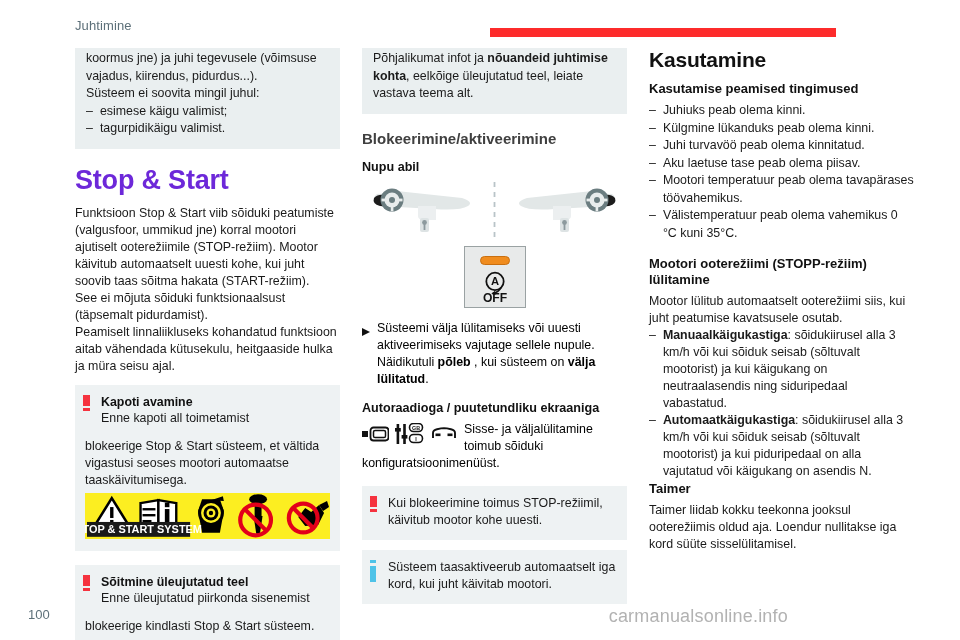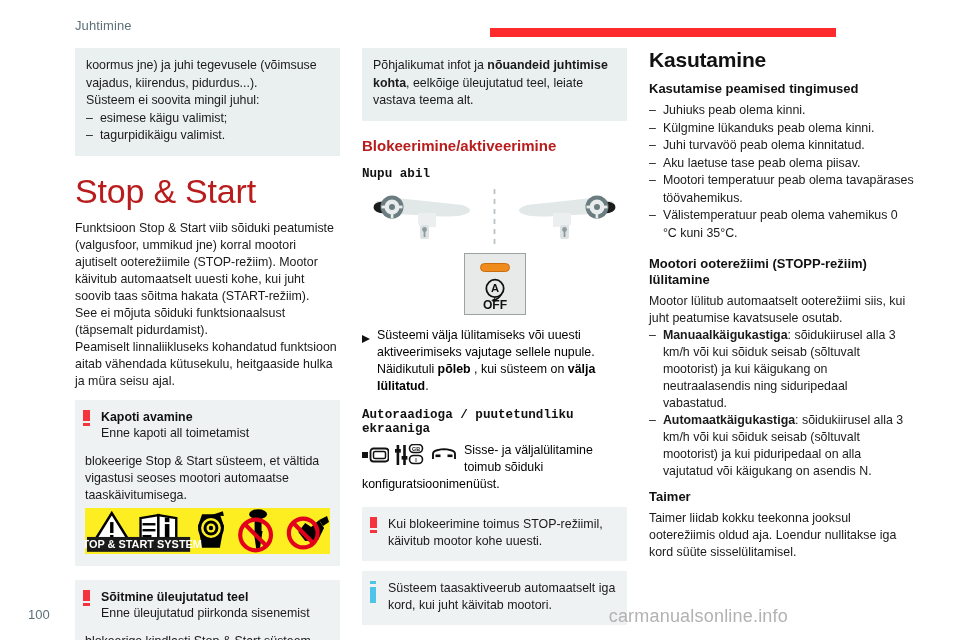--- a/index.html
+++ b/index.html
@@ -52,56 +52,55 @@
   p, li, div.t {
     font-size: 12.4px;
     line-height: 17px;
     color: #1a1a1a;
     margin: 0;
   }
 
   
   .greybox {
     background: #eaeff0;
-    padding: 9px 11px 11px 11px;
+    padding: 2px 11px 11px 11px;
     margin-bottom: 16px;
   }
   .greybox p { font-size: 12.4px; line-height: 17.5px; }
   .dashlist { margin: 0; padding: 0; list-style: none; }
   .dashlist li {
     display: flex;
     gap: 7px;
     font-size: 12.4px;
     line-height: 17.5px;
   }
   .dashlist li .dash { flex: 0 0 auto; }
 
   
   h1.sect {
-    font-size: 34px;
-    font-weight: 400;
-    color: #b91c1c;
+    font-size: 27px;
+    font-weight: 700;
+    color: #6d28d9;
     margin: 12px 0 9px 0;
     letter-spacing: -0.2px;
   }
   h2.sub {
     font-size: 14.5px;
     font-weight: 700;
-    color: #b91c1c;
+    color: #404040;
     margin: 14px 0 7px 0;
   }
   h2.sub.big {
     font-size: 15px;
   }
   h3.subsub {
     font-size: 12.6px;
     font-weight: 700;
     color: #111;
     margin: 13px 0 6px 0;
-    font-family: Liberation Mono, monospace;
   }
   h1.rightsect {
     font-size: 21px;
     font-weight: 700;
     color: #111;
     margin: 0 0 9px 0;
     letter-spacing: -0.2px;
   }
   h2.rightsub {
     font-size: 13px;
@@ -551,21 +550,21 @@
       <div class="t" style="display:flex;gap:7px">
         <span>–</span>
         <span><b>Manuaalkäigukastiga</b><span>: sõidukiirusel alla 3 km/h või kui sõiduk seisab (sõltuvalt mootorist) ja kui käigukang on neutraalasendis ning siduripedaal vabastatud.</span></span>
       </div>
 
       <div class="t" style="display:flex;gap:7px">
         <span>–</span>
         <span><b>Automaatkäigukastiga</b><span>: sõidukiirusel alla 3 km/h või kui sõiduk seisab (sõltuvalt mootorist) ja kui piduripedaal on alla vajutatud või käigukang on asendis N.</span></span>
       </div>
 
-      <h2 class="rightsub2" style="margin-top:9px">Taimer</h2>
+      <h2 class="rightsub2" style="margin-top:1px">Taimer</h2>
       <p class="t">Taimer liidab kokku teekonna jooksul ooterežiimis oldud aja. Loendur nullitakse iga kord süüte sisselülitamisel.</p>
 
     </div>
 
   </div>
 
   <div class="page-number">100</div>
   <div class="watermark">carmanualsonline.info</div>
 
 </div>

